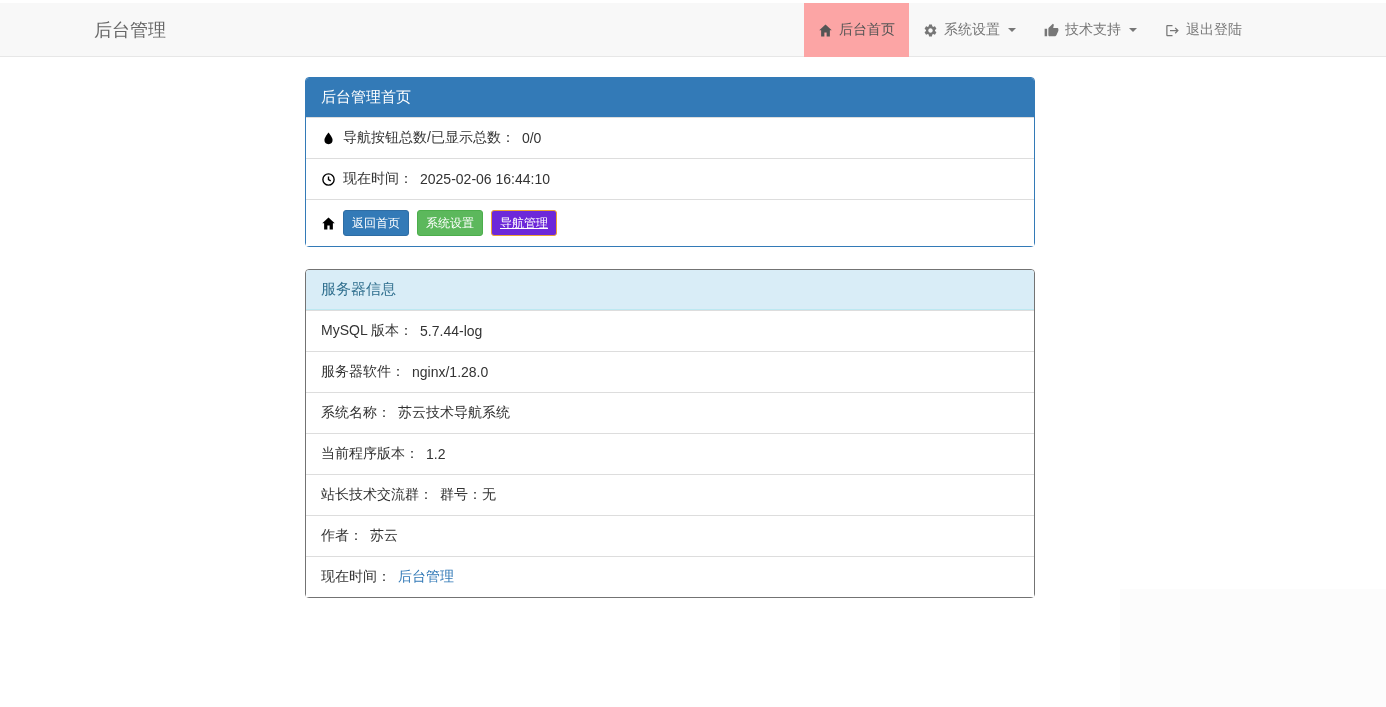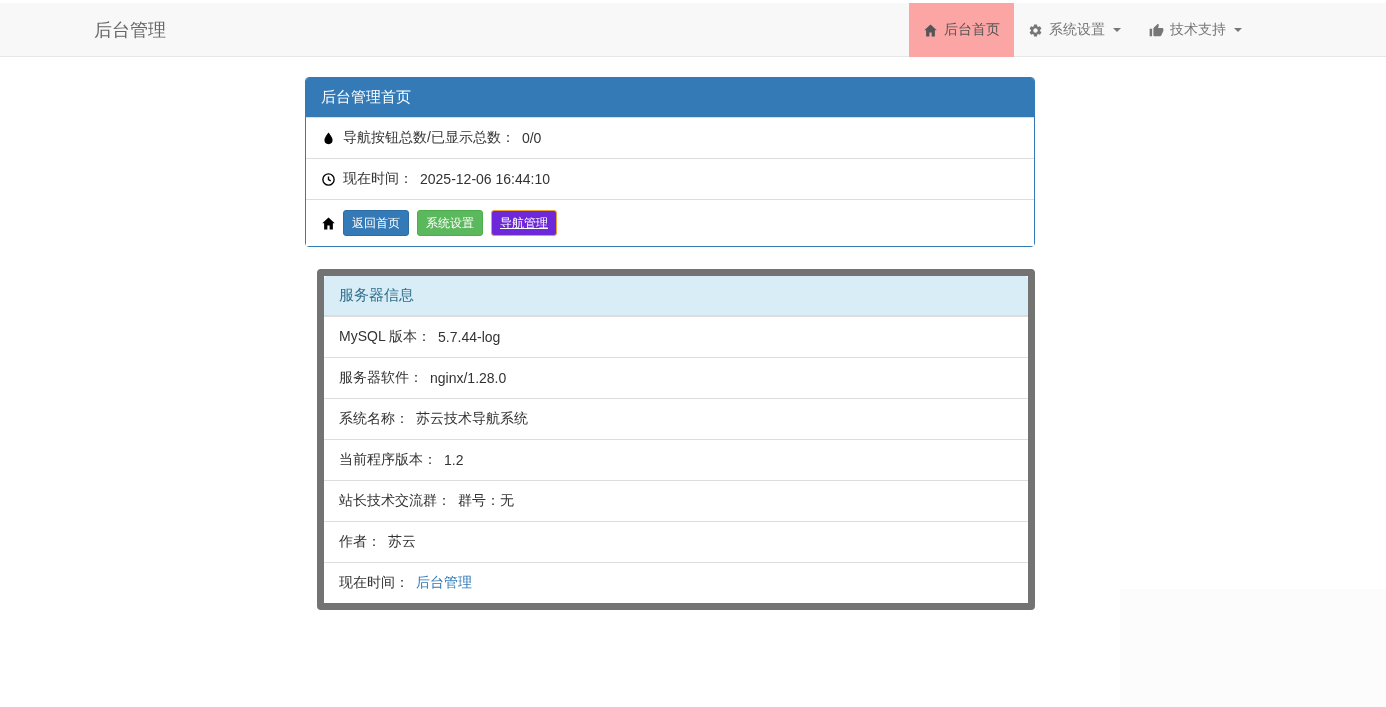--- a/index.html
+++ b/index.html
@@ -52,21 +52,21 @@
     border-top: 4px solid #777;
   }
   .ico { display: inline-flex; align-items: center; }
   .ico svg { width: 15px; height: 15px; }
 
   
   .content { width: 730px; margin: 20px 0 0 305px; }
 
   .panel { border-radius: 4px; margin-bottom: 22px; background: #fff; }
   .panel-primary { border: 1px solid #337ab7; margin-top: 12px; }
-  .panel-info    { border: 7px solid #737373; margin-left: 12px; }
+  .panel-info    { border: 1px solid #737373; }
 
   .panel-heading {
     padding: 10px 15px;
     font-size: 15px;
     border-radius: 3px 3px 0 0;
   }
   .panel-primary .panel-heading { background: #337ab7; color: #ffffff; }
   .panel-info    .panel-heading { background: #d9edf7; color: #31708f; border-bottom: 1px solid #bce8f1; }
 
   .list-item {
@@ -137,20 +137,28 @@
     <div class="nav-item">
       <span class="ico">
         <svg viewBox="0 0 24 24" fill="currentColor">
             <path d="M1 21h4V9H1v12zM23 10c0-1.1-.9-2-2-2h-6.31l.95-4.57.03-.32c0-.41-.17-.79-.44-1.06L14.17 1 7.58 7.59C7.22 7.95 7 8.45 7 9v10c0 1.1.9 2 2 2h9c.83 0 1.54-.5 1.84-1.22l3.02-7.05c.09-.23.14-.47.14-.73v-2z"></path>
           </svg>
       </span>
       <span>技术支持</span>
       <span class="caret"></span>
     </div>
 
+    <div class="nav-item">
+      <span class="ico">
+        <svg viewBox="0 0 24 24" fill="currentColor">
+            <path d="M17 7l-1.41 1.41L18.17 11H8v2h10.17l-2.58 2.58L17 17l5-5zM4 5h8V3H4c-1.1 0-2 .9-2 2v14c0 1.1.9 2 2 2h8v-2H4V5z"></path>
+          </svg>
+      </span>
+      <span>退出登陆</span>
+    </div>
   </div>
 </div>
 
 <div class="content">
 
   <div class="panel panel-primary">
     <div class="panel-heading">后台管理首页</div>
 
     <div class="list-item">
       <span class="ico">
@@ -163,21 +171,21 @@
     </div>
 
     <div class="list-item">
       <span class="ico">
         <svg viewBox="0 0 24 24" fill="none" stroke="currentColor" stroke-width="2.2">
             <circle cx="12" cy="12" r="9"></circle>
             <path d="M12 7v5.2l3.6 2.1"></path>
           </svg>
       </span>
       <b>现在时间：</b>
-      <span>2025-12-06 16:44:10</span>
+      <span>2025-02-06 16:44:10</span>
     </div>
 
     <div class="list-item">
       <span class="ico">
         <svg viewBox="0 0 24 24" fill="currentColor">
             <path d="M12 2.5l10 9h-3v10h-5.2v-6.3h-3.6v6.3H5v-10H2z"></path>
           </svg>
       </span>
       <span class="btn btn-primary">返回首页</span>
       <span class="btn btn-success">系统设置</span>

